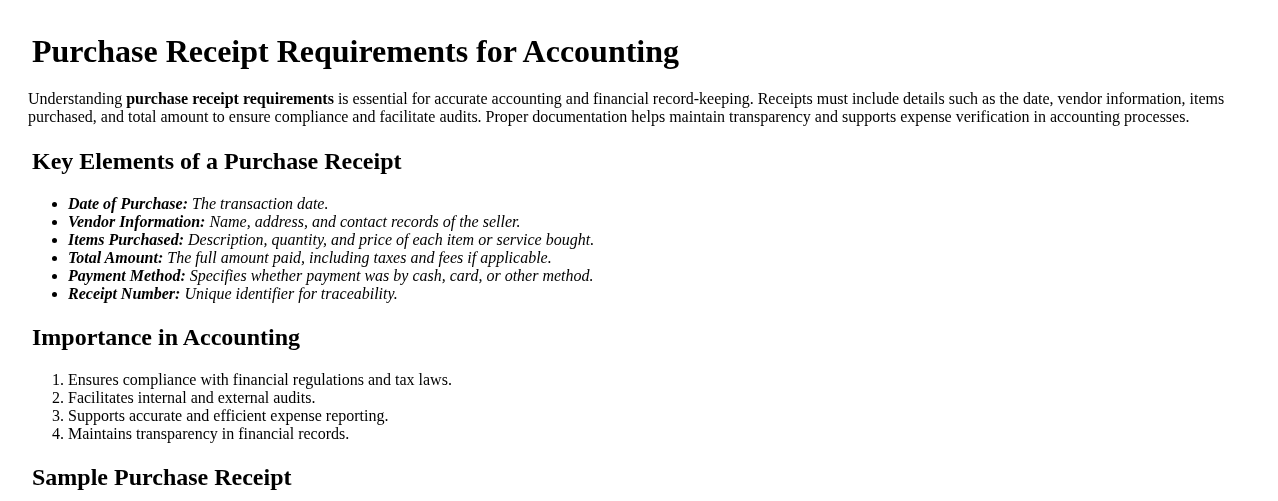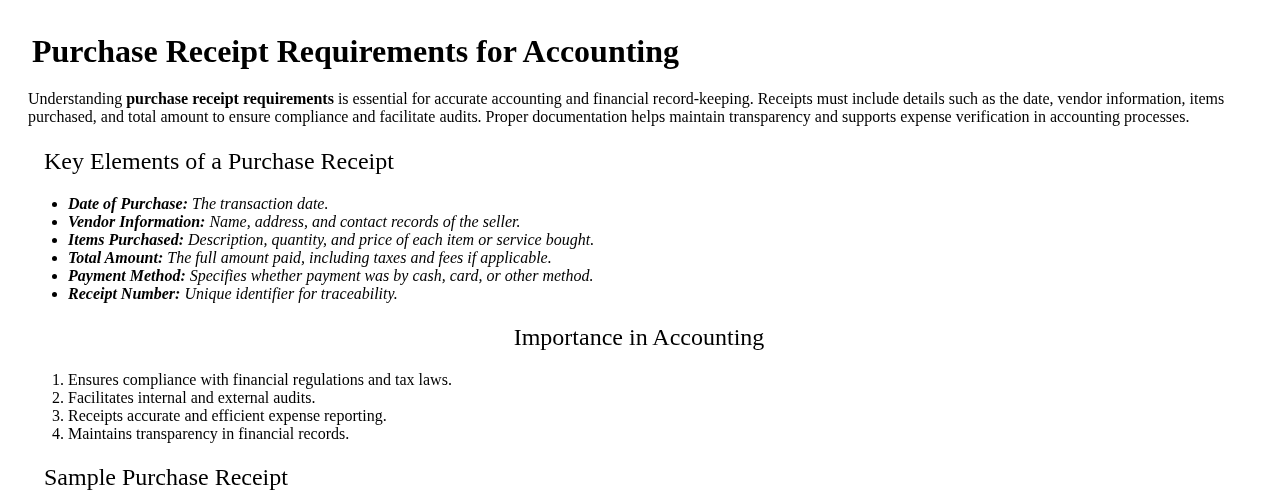--- a/index.html
+++ b/index.html
@@ -25,25 +25,25 @@
       font-weight: bold;
       margin: 4px;
       padding-top: 29px;
     }
     .intro {
       margin: 20px 0 0 0;
     }
     h2 {
       font-size: 24px;
       line-height: 28px;
-      font-weight: normal;
-      margin: 16px;
+      font-weight: bold;
+      margin: 4px;
     }
     #h-key { margin-top: 21px; }
-    #h-importance { margin-top: 20px; text-align: center; }
+    #h-importance { margin-top: 20px; }
     #h-sample { margin-top: 20px; }
     ul, ol {
       margin: 20px 0 0 0;
       padding-left: 40px;
     }
     ul { list-style-type: disc; font-style: italic; }
     ol { list-style-type: decimal; }
     li { margin: 0; }
     b { font-weight: bold; text-align: center; }
   </style>
@@ -62,18 +62,18 @@
     <li><b>Items Purchased:</b><span> Description, quantity, and price of each item or service bought.</span></li>
     <li><b>Total Amount:</b><span> The full amount paid, including taxes and fees if applicable.</span></li>
     <li><b>Payment Method:</b><span> Specifies whether payment was by cash, card, or other method.</span></li>
     <li><b>Receipt Number:</b><span> Unique identifier for traceability.</span></li>
   </ul>
 
   <h2 id="h-importance">Importance in Accounting</h2>
   <ol>
     <li>Ensures compliance with financial regulations and tax laws.</li>
     <li>Facilitates internal and external audits.</li>
-    <li>Receipts accurate and efficient expense reporting.</li>
+    <li>Supports accurate and efficient expense reporting.</li>
     <li>Maintains transparency in financial records.</li>
   </ol>
 
   <h2 id="h-sample">Sample Purchase Receipt</h2>
 </div>
 
 </body></html>

